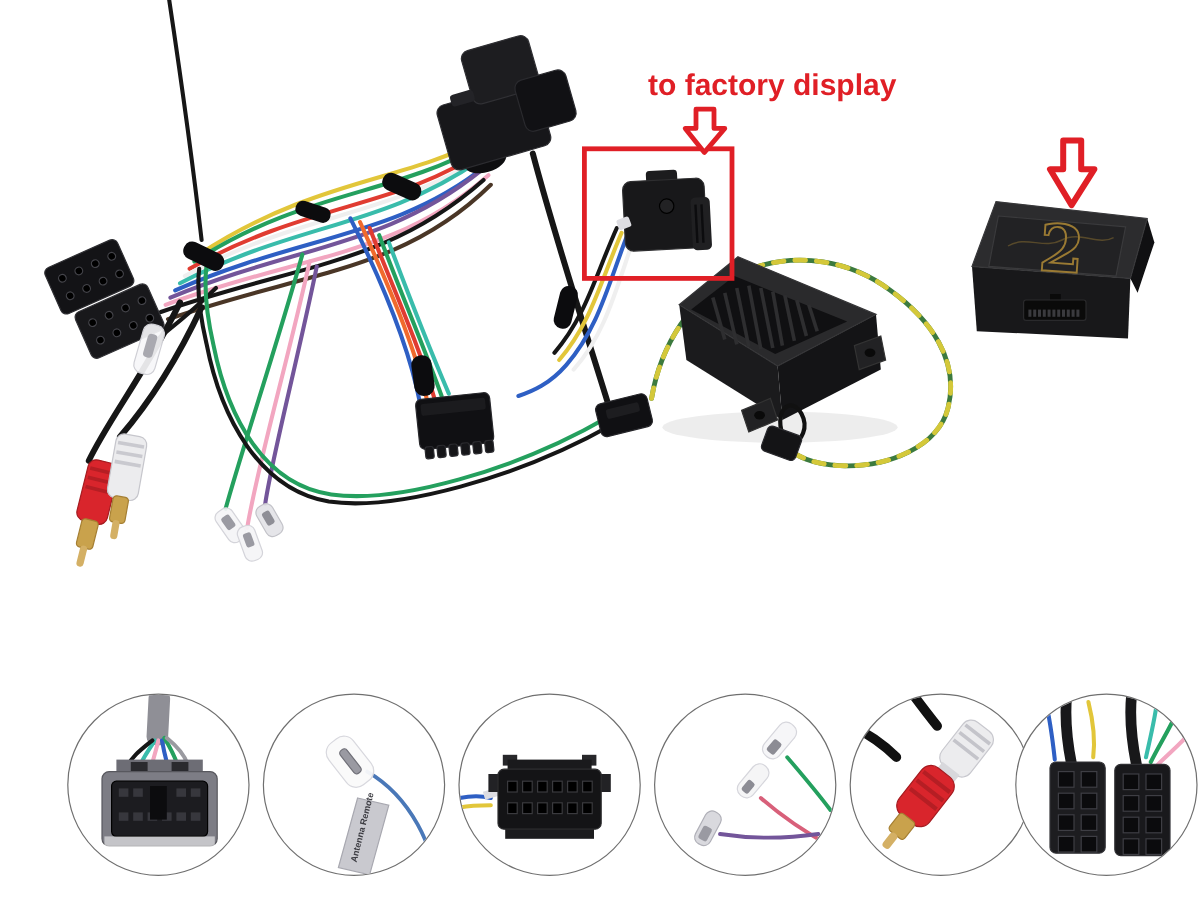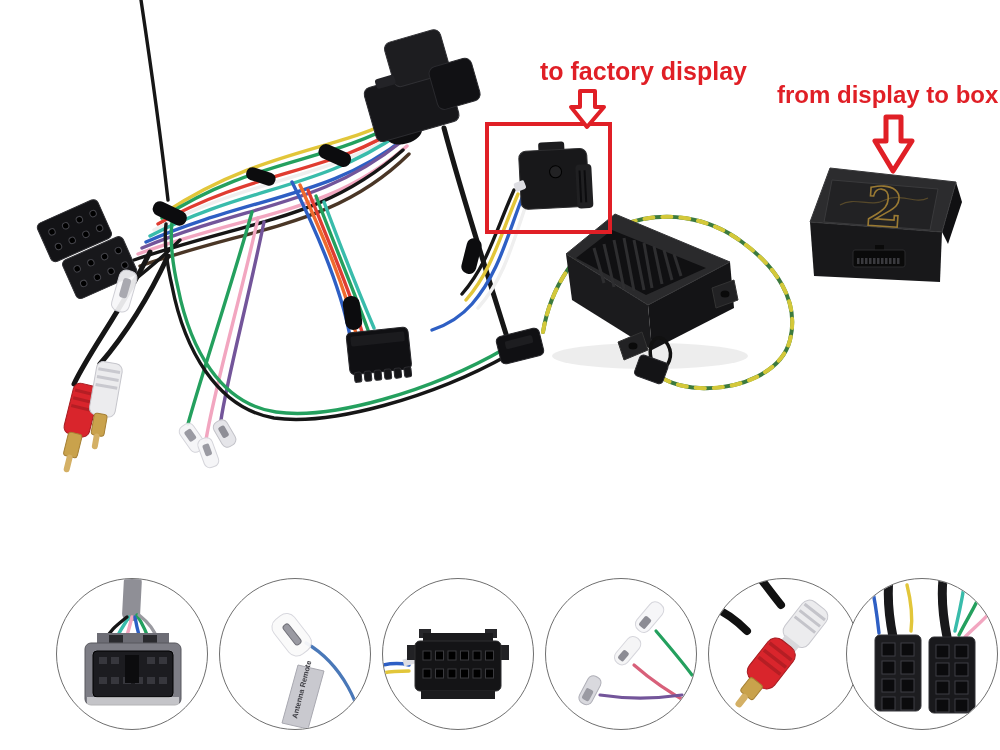--- a/index.html
+++ b/index.html
@@ -224,21 +224,20 @@
         <rect x="897" y="258" width="2.5" height="6"></rect>
       </g>
     </g>
 
     <rect x="487" y="124" width="123" height="108" fill="none" stroke="var(--annotation-red)" stroke-width="4"></rect>
     <polygon class="red-outline" stroke-width="4" points="580,91 595,91 595,107 604,107 587,127 571,107 580,107"></polygon>
     <polygon class="red-outline" stroke-width="5" points="886,117 901,117 901,141 912,141 893,171 875,141 886,141"></polygon>
   </svg>
 
   <div class="ann ann1">to factory display</div>
-  <div class="ann ann2">from display to box</div>
 
   <div class="callout c1">
     <svg width="100%" height="100%" viewBox="0 0 150 150">
       <rect x="66" y="-4" width="18" height="46" rx="7" fill="#8f8f96" transform="rotate(3 75 18)"></rect>
       <g class="wire" fill="none" stroke-width="3">
         <path class="wT" d="M72,38 C66,48 60,55 58,64"></path>
         <path class="wK" d="M75,38 C72,50 70,56 68,64"></path>
         <path class="wB" d="M78,38 C80,50 82,56 84,64"></path>
         <path class="wG" d="M80,36 C86,46 90,54 92,62"></path>
         <path class="wX" d="M70,38 C60,46 52,52 48,62"></path>

